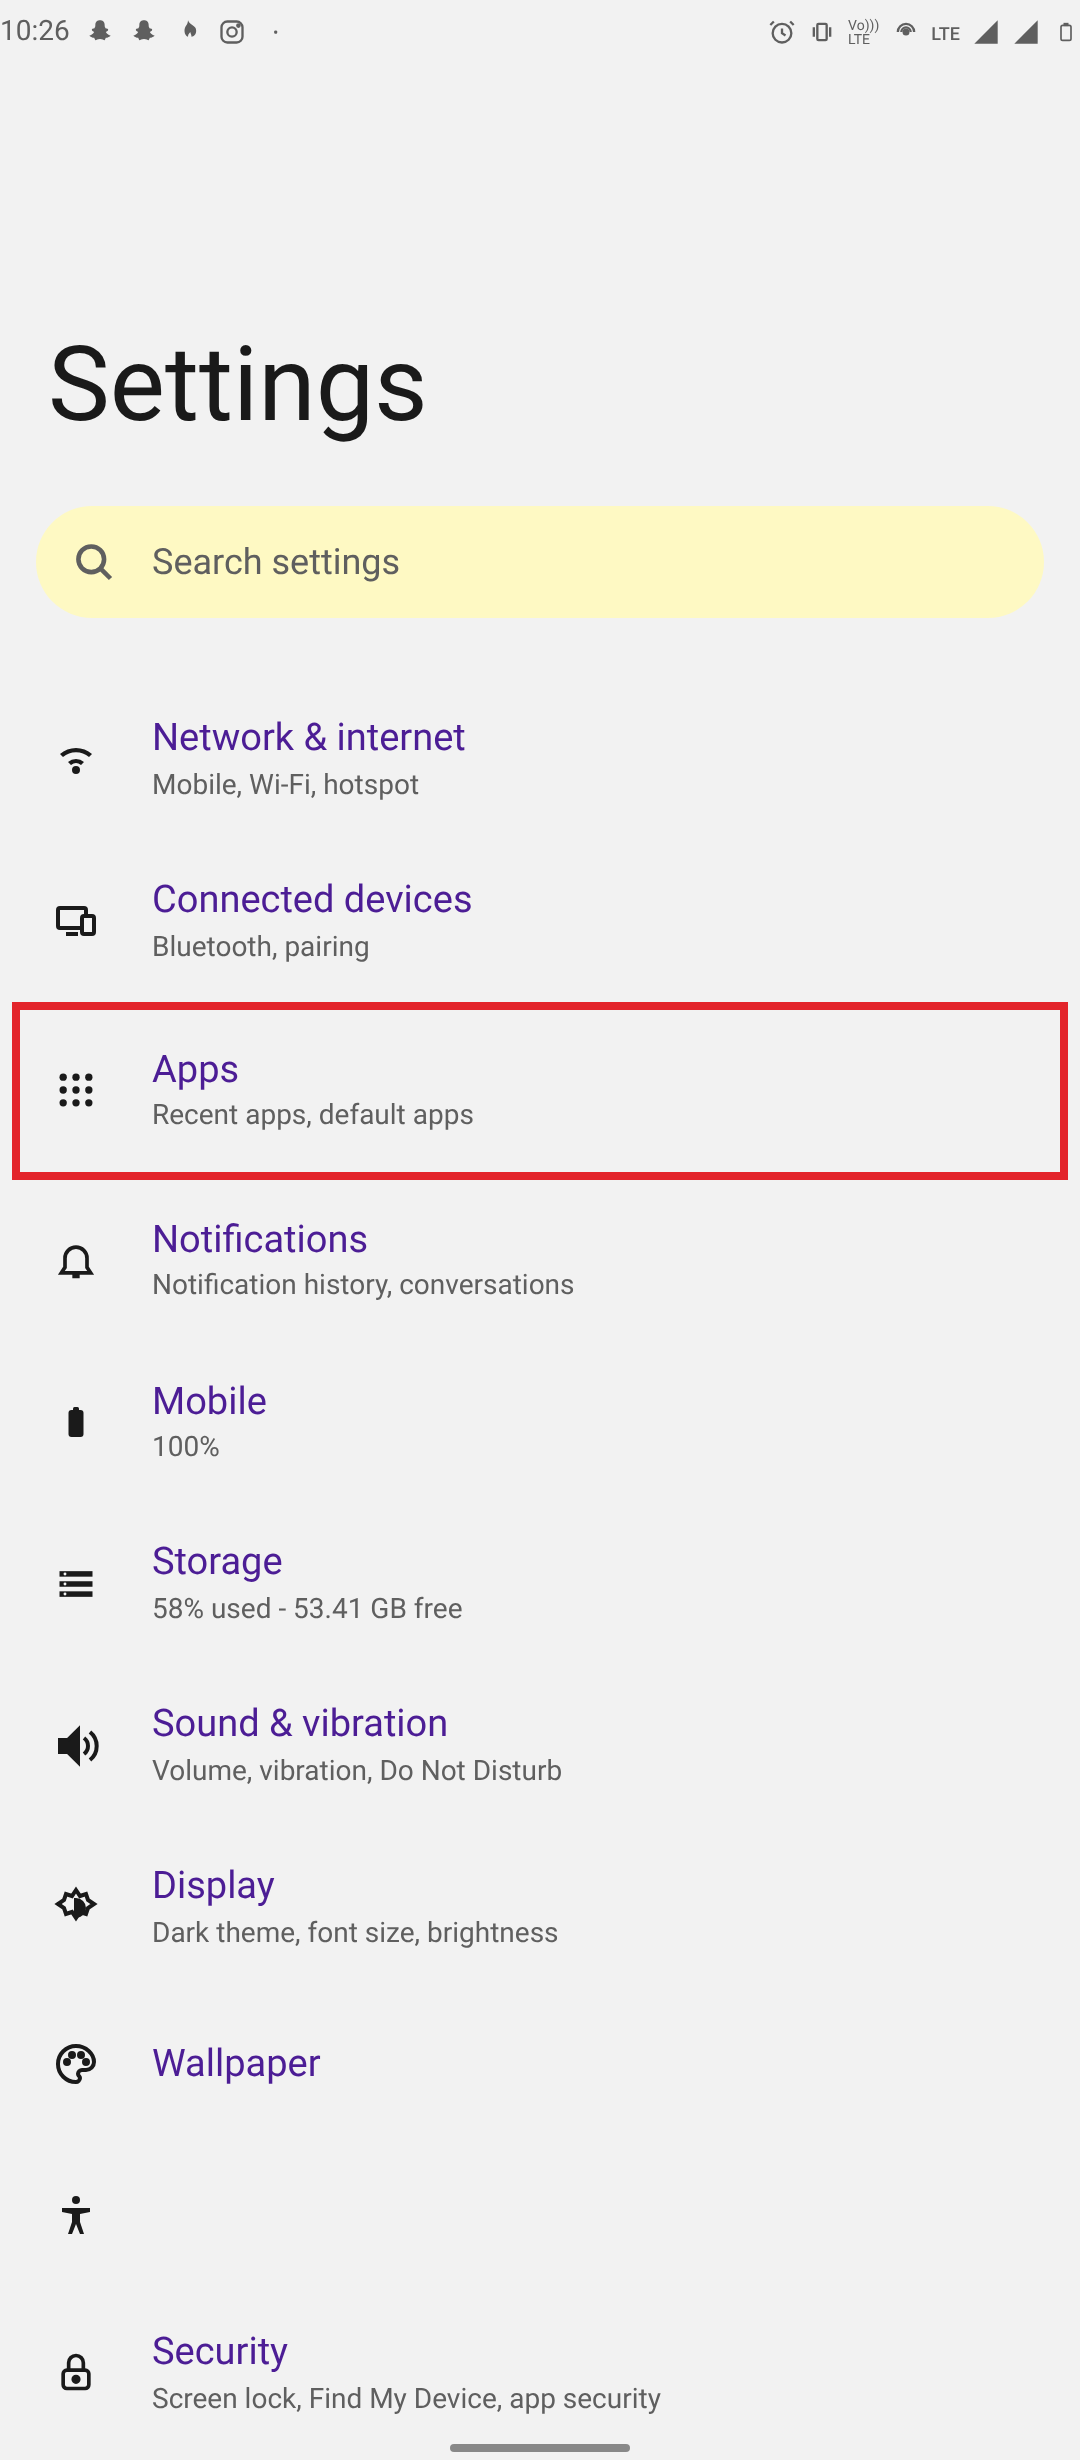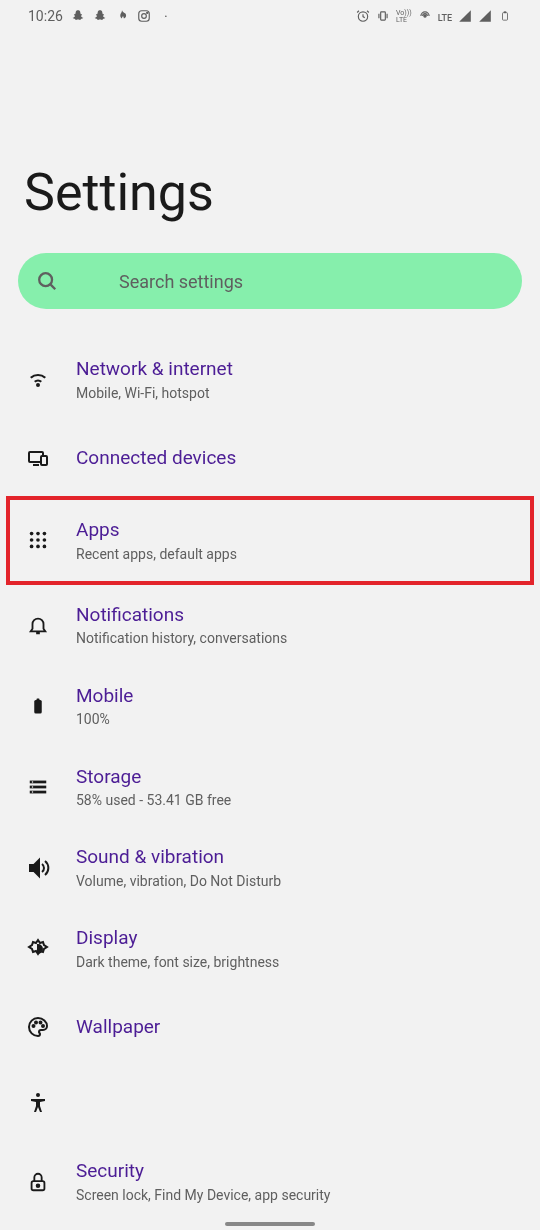--- a/index.html
+++ b/index.html
@@ -9,42 +9,41 @@
       background: #f2f2f2;
       font-family: -apple-system, BlinkMacSystemFont, 'Segoe UI', Roboto, sans-serif;
       color: #1a1a1a;
       overflow: hidden;
       position: relative;
     }
     .status-bar {
       display: flex;
       justify-content: space-between;
       align-items: center;
-      padding: 8px 28px;
+      padding: 8px 0;
       font-size: 14px;
       color: #5f5f5f;
     }
     .status-left { display: flex; align-items: center; gap: 8px; }
     .status-right { display: flex; align-items: flex-end; gap: 6px; font-size: 11px;}
     .status-icon { width: 14px; height: 14px; display: inline-flex; align-items: center; justify-content: center;}
     .page-title {
       font-size: 52px;
       font-weight: 400;
       padding: 130px 24px 30px 24px;
       color: #1a1a1a;
     }
     .search-bar {
       margin: 0 18px 30px 18px;
-      background: #86efac;
+      background: #fef9c3;
       border-radius: 30px;
       height: 56px;
       display: flex;
       align-items: center;
       padding: 0 18px;
-      gap: 43px;
     }
     .search-icon {
       width: 22px;
       height: 22px;
       margin-right: 18px;
       color: #5f5f5f;
     }
     .search-placeholder {
       color: #5f5f5f;
       font-size: 18px;
@@ -195,20 +194,21 @@
   <div class="setting-item">
     <span class="setting-icon">
       <svg viewBox="0 0 24 24" width="24" height="24" fill="none" stroke="#1a1a1a" stroke-width="2">
           <rect x="3" y="6" width="14" height="10" rx="1"></rect>
           <rect x="15" y="10" width="6" height="9" rx="1" fill="#f2f2f2"></rect>
           <path d="M7 19h6"></path>
         </svg>
     </span>
     <div class="setting-text">
       <div class="setting-title">Connected devices</div>
+      <div class="setting-subtitle">Bluetooth, pairing</div>
     </div>
   </div>
 
   <div class="setting-item highlighted">
     <span class="setting-icon">
       <svg viewBox="0 0 24 24" width="22" height="22" fill="#1a1a1a">
           <circle cx="5" cy="5" r="2"></circle>
           <circle cx="12" cy="5" r="2"></circle>
           <circle cx="19" cy="5" r="2"></circle>
           <circle cx="5" cy="12" r="2"></circle>

